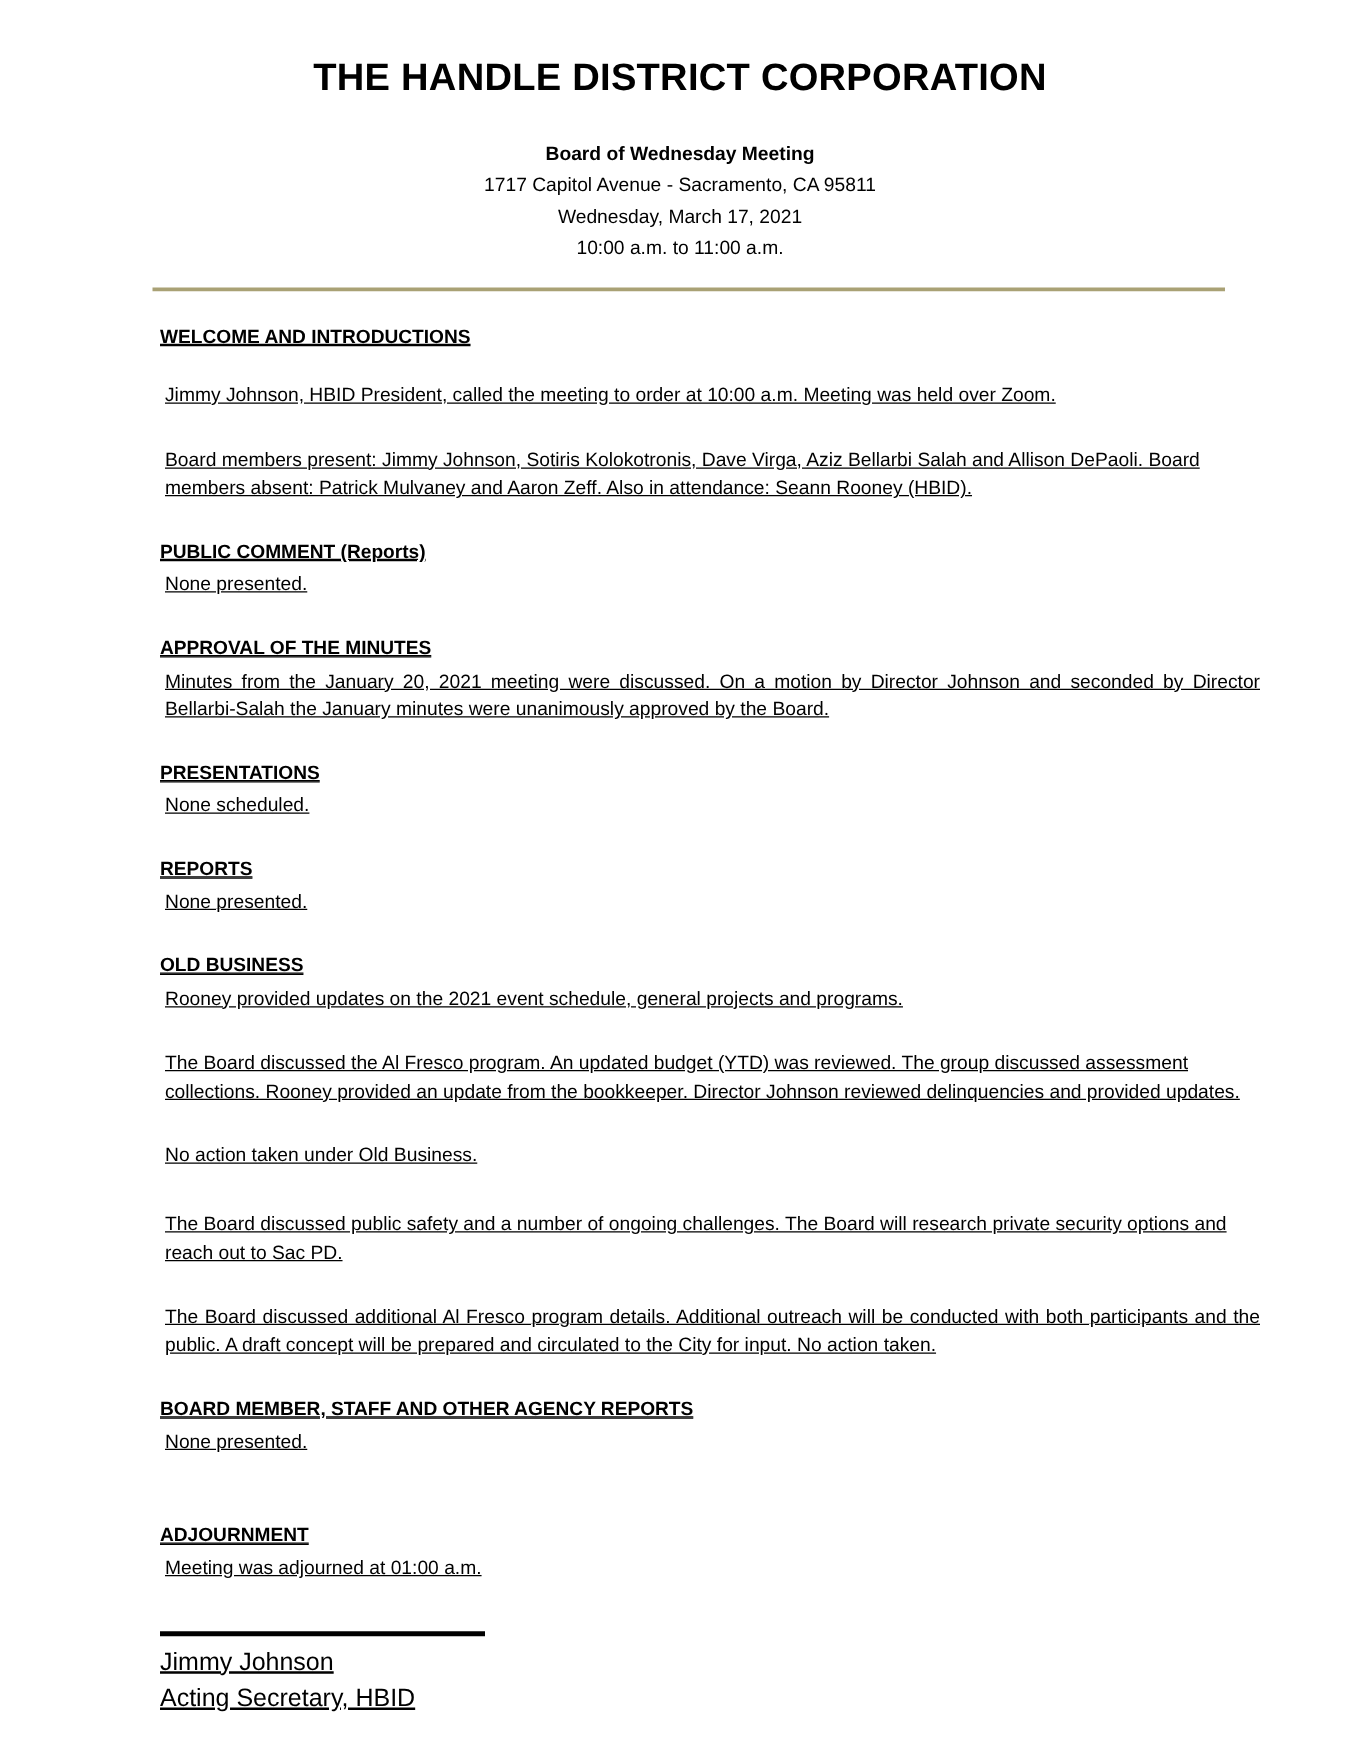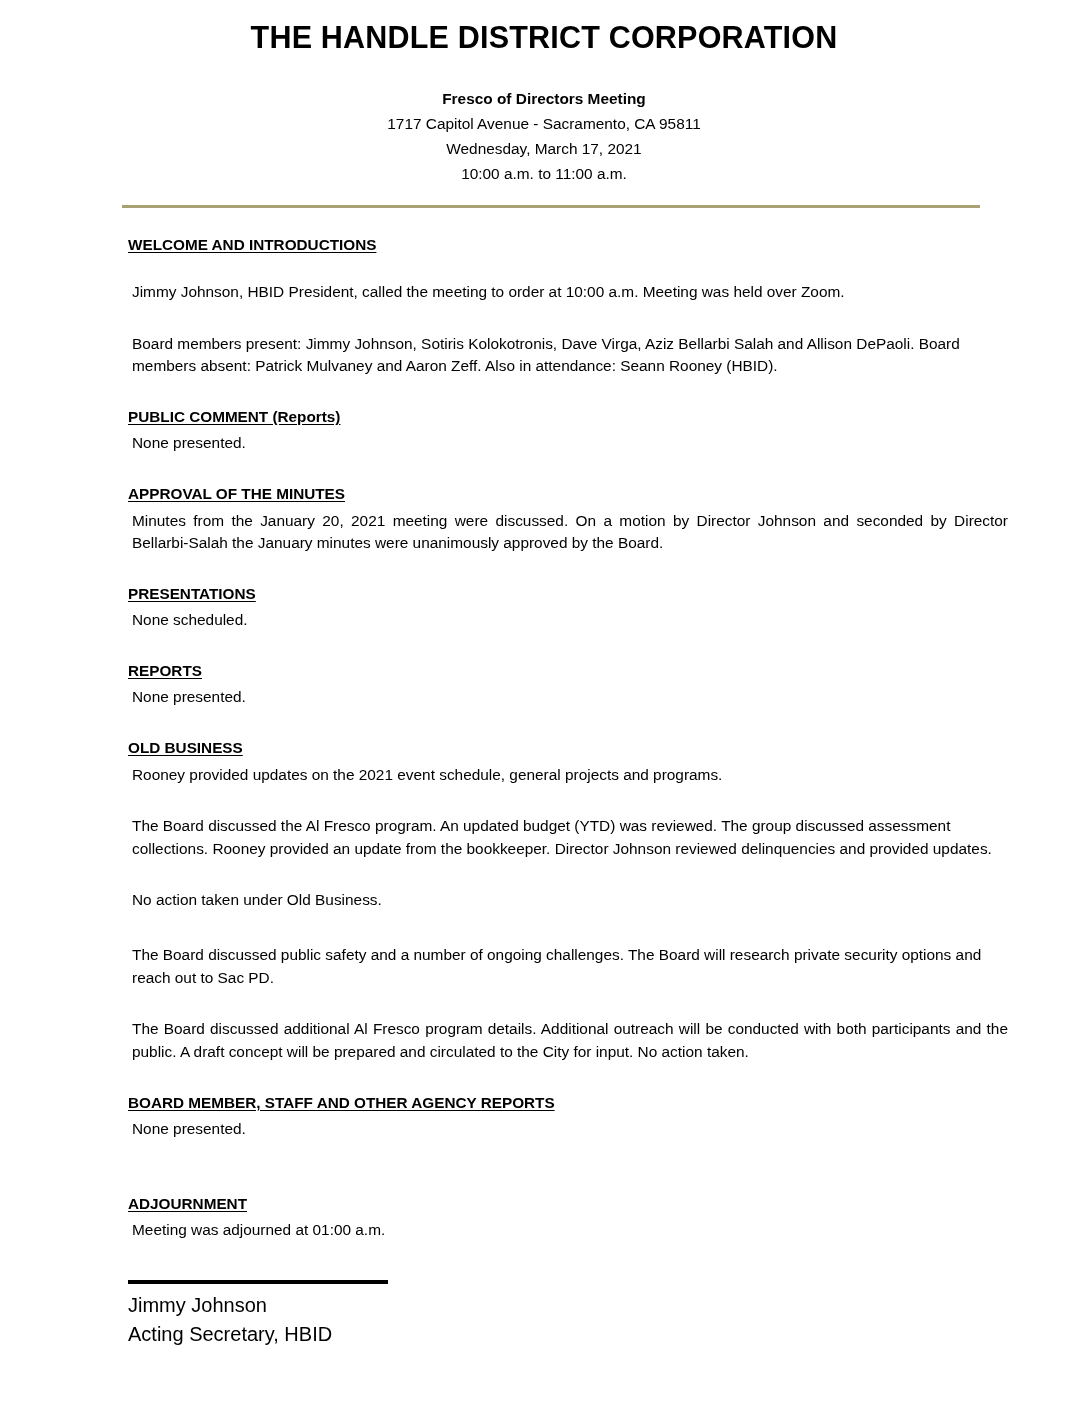--- a/index.html
+++ b/index.html
@@ -18,21 +18,21 @@
     position: relative;
     width: 1088px;
     height: 1408px;
     background: #ffffff;
     box-sizing: border-box;
     overflow: hidden;
   }
 
   
   .header {
-    padding-top: 20px;
+    padding-top: 45px;
     text-align: center;
   }
   .doc-title {
     font-size: 30.5px;
     font-weight: bold;
     letter-spacing: 0.2px;
     line-height: 1.15;
     margin: 0;
     padding: 0 60px;
   }
@@ -56,20 +56,21 @@
     width: 100%;
   }
 
   
   .body {
     margin-top: 26px;
     padding-left: 128px;
     padding-right: 76px;
     font-size: 15.4px;
     line-height: 1.47;
+    text-decoration: underline;
   }
   .section { }
   .sec-head {
     font-weight: bold;
     text-decoration: underline;
     text-underline-offset: 2px;
     font-size: 15.3px;
     margin: 0;
   }
   .para {
@@ -103,21 +104,21 @@
 </style>
 </head>
 <body>
 
 <div class="page">
 
   <div class="header">
     <h1 class="doc-title">THE HANDLE DISTRICT CORPORATION</h1>
 
     <div class="subtitle-block">
-      <div class="subtitle-strong">Fresco of Directors Meeting</div>
+      <div class="subtitle-strong">Board of Wednesday Meeting</div>
       <div>1717 Capitol Avenue - Sacramento, CA 95811</div>
       <div>Wednesday, March 17, 2021</div>
       <div>10:00 a.m. to 11:00 a.m.</div>
     </div>
   </div>
 
   <div class="rule-wrap">
     <div class="rule" style="background: rgb(169, 161, 117);"></div>
   </div>
 

